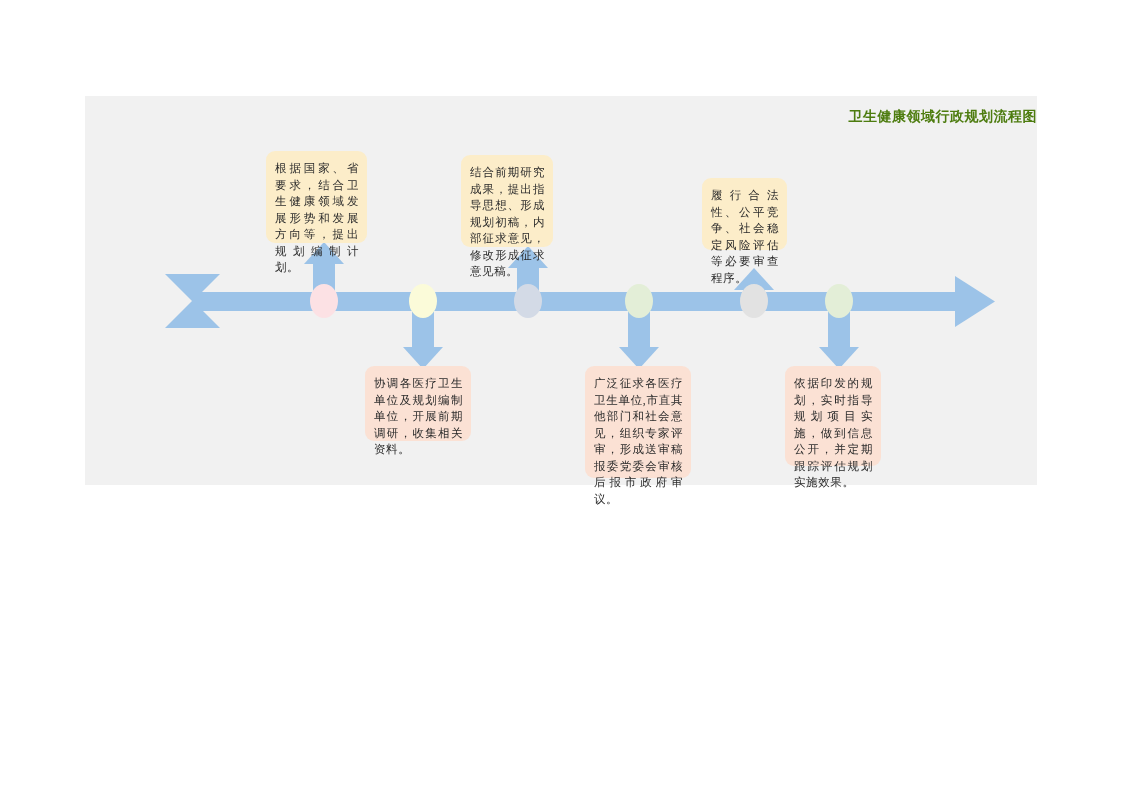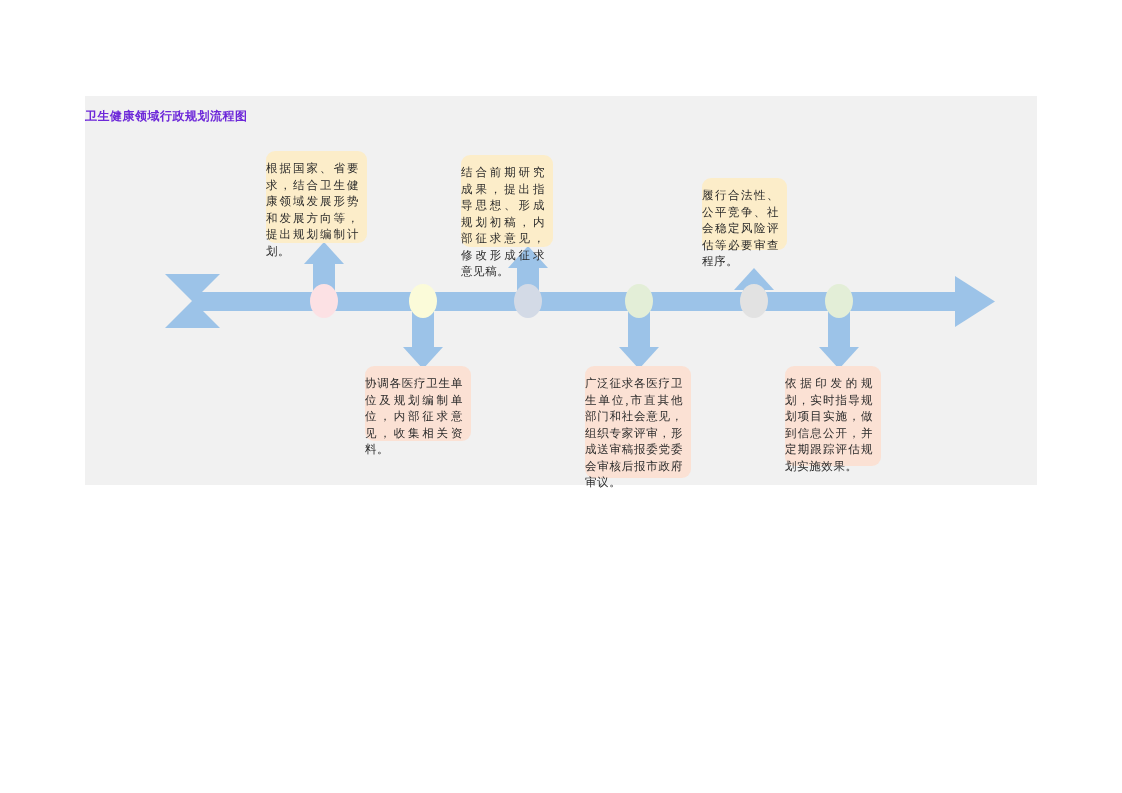--- a/index.html
+++ b/index.html
@@ -24,24 +24,24 @@
     width: 952px;
     height: 389px;
     background: #f1f1f1;
   }
   
   #title {
     position: absolute;
     left: 0;
     top: 12px;
     width: 952px;
-    text-align: left;
-    font-size: 12px;
+    text-align: right;
+    font-size: 14px;
     font-weight: bold;
-    color: #6d28d9;
+    color: #4d7c0f;
     letter-spacing: 0.5px;
     font-family: "Liberation Serif", "DejaVu Serif", serif;
   }
   
   #axis { position: absolute; left: 0; top: 0; width: 952px; height: 389px; pointer-events: none; }
 
   
   .node {
     position: absolute;
     width: 28px;
@@ -68,21 +68,21 @@
   }
   .conn-up .conn-head   { top: 0; border-bottom: 22px solid #9cc3e8; }
   .conn-up .conn-stem   { top: 21px; bottom: 0; }
   .conn-down .conn-head { bottom: 0; border-top: 22px solid #9cc3e8; }
   .conn-down .conn-stem { top: 0; bottom: 21px; }
 
   
   .tbox {
     position: absolute;
     border-radius: 9px;
-    padding: 9px 8px 8px 0;
+    padding: 9px 8px 8px 9px;
     font-size: 11.5px;
     line-height: 16.5px;
     color: #2b2b2b;
     letter-spacing: 0.6px;
     text-align: justify;
     z-index: 6;
     font-family: Liberation Serif, serif;
   }
   .tbox.top    { background: #fcedc9; }
   .tbox.bottom { background: #fbe1d4; }
@@ -134,18 +134,18 @@
     <div class="node" style="left:324px; top:188px; background:#fbfbd9;"></div>
     <div class="node" style="left:429px; top:188px; background:#d3dae6;"></div>
     <div class="node" style="left:540px; top:188px; background:#e3eed7;"></div>
     <div class="node" style="left:655px; top:188px; background:#e2e2e2;"></div>
     <div class="node" style="left:740px; top:188px; background:#e3eed7;"></div>
 
     <div class="tbox top" style="left:181px; top:55px; width:101px; height:92px;">根据国家、省要求，结合卫生健康领域发展形势和发展方向等，提出规划编制计划。</div>
     <div class="tbox top" style="left:376px; top:59px; width:92px; height:92px;">结合前期研究成果，提出指导思想、形成规划初稿，内部征求意见，修改形成征求意见稿。</div>
     <div class="tbox top" style="left:617px; top:82px; width:85px; height:72px;">履行合法性、公平竞争、社会稳定风险评估等必要审查程序。</div>
 
-    <div class="tbox bottom" style="left:280px; top:270px; width:106px; height:75px;">协调各医疗卫生单位及规划编制单位，内部征求意见，收集相关资料。</div>
+    <div class="tbox bottom" style="left:280px; top:270px; width:106px; height:75px;">协调各医疗卫生单位及规划编制单位，开展前期调研，收集相关资料。</div>
     <div class="tbox bottom" style="left:500px; top:270px; width:106px; height:112px;">广泛征求各医疗卫生单位,市直其他部门和社会意见，组织专家评审，形成送审稿报委党委会审核后报市政府审议。</div>
     <div class="tbox bottom" style="left:700px; top:270px; width:96px; height:100px;">依据印发的规划，实时指导规划项目实施，做到信息公开，并定期跟踪评估规划实施效果。</div>
 
   </div>
 </div>
 
 </body></html>

